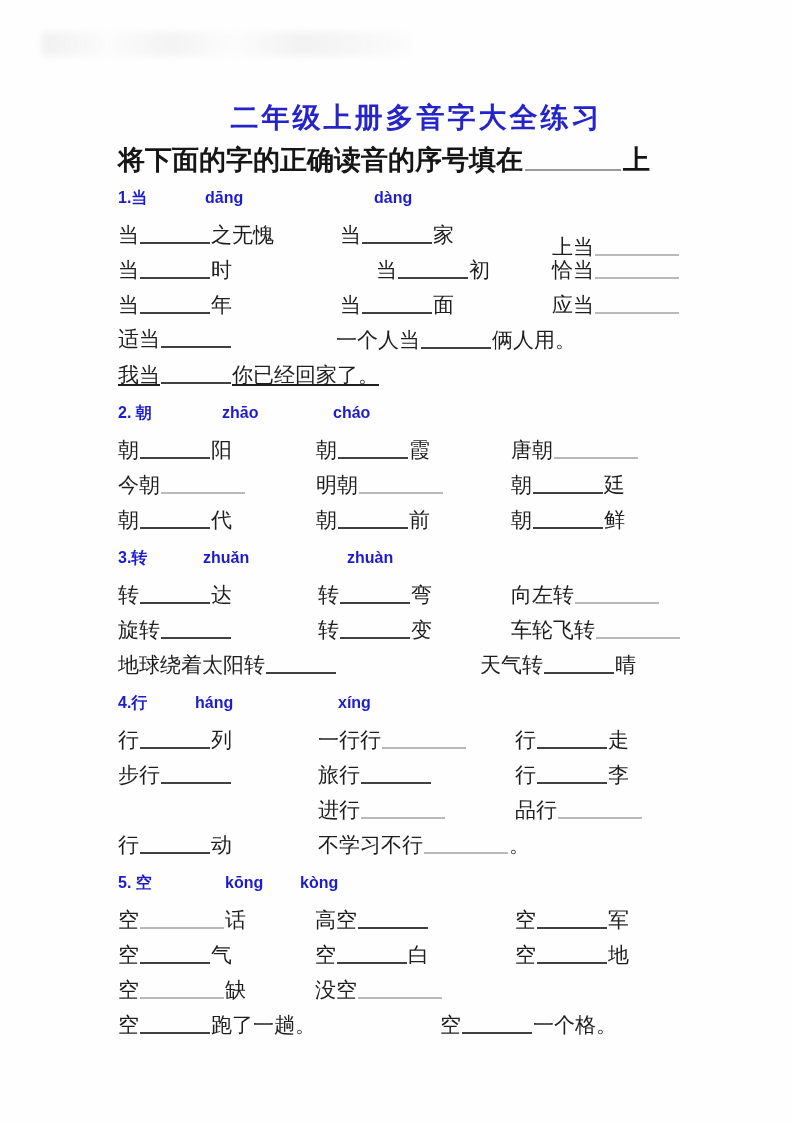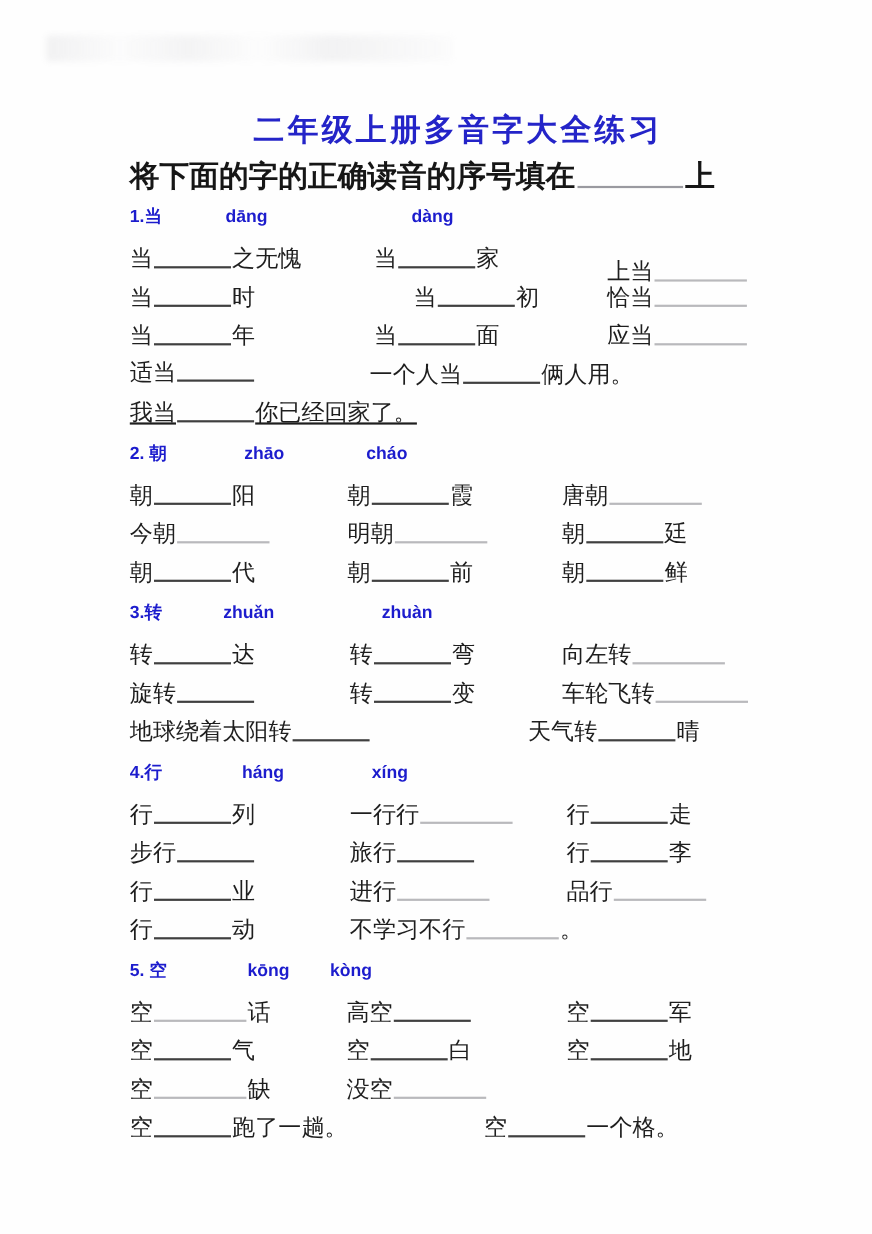--- a/index.html
+++ b/index.html
@@ -147,33 +147,32 @@
             <span class="cell" style="left: 0px;"><span class="txt">旋转</span><span class="blank typed"></span></span>
             <span class="cell" style="left: 200px;"><span class="txt">转</span><span class="blank typed"></span><span class="txt">变</span></span>
             <span class="cell" style="left: 393px;"><span class="txt">车轮飞转</span><span class="blank ruled"></span></span>
           </div>
           <div class="row">
             <span class="cell" style="left: 0px;"><span class="txt">地球绕着太阳转</span><span class="blank typed"></span></span>
             <span class="cell" style="left: 362px;"><span class="txt">天气转</span><span class="blank typed"></span><span class="txt">晴</span></span>
           </div>
         </div>
         <div class="section">
-          <div class="sec-h"><span class="sec-label">4.行</span><span class="py" style="left: 77px; margin-left: 25px;">háng</span><span class="py" style="left: 220px;">xíng</span></div>
+          <div class="sec-h"><span class="sec-label">4.行</span><span class="py" style="left: 77px;">háng</span><span class="py" style="left: 220px;">xíng</span></div>
           <div class="row">
             <span class="cell" style="left: 0px;"><span class="txt">行</span><span class="blank typed"></span><span class="txt">列</span></span>
             <span class="cell" style="left: 200px;"><span class="txt">一行行</span><span class="blank ruled"></span></span>
             <span class="cell" style="left: 397px;"><span class="txt">行</span><span class="blank typed"></span><span class="txt">走</span></span>
           </div>
           <div class="row">
             <span class="cell" style="left: 0px;"><span class="txt">步行</span><span class="blank typed"></span></span>
             <span class="cell" style="left: 200px;"><span class="txt">旅行</span><span class="blank typed"></span></span>
             <span class="cell" style="left: 397px;"><span class="txt">行</span><span class="blank typed"></span><span class="txt">李</span></span>
           </div>
           <div class="row">
-            <span class="cell" style="left: 0px;"><span class="txt">行</span><span class="blank typed"></span><span class="txt">业</span></span>
             <span class="cell" style="left: 200px;"><span class="txt">进行</span><span class="blank ruled"></span></span>
             <span class="cell" style="left: 397px;"><span class="txt">品行</span><span class="blank ruled"></span></span>
           </div>
           <div class="row">
             <span class="cell" style="left: 0px;"><span class="txt">行</span><span class="blank typed"></span><span class="txt">动</span></span>
             <span class="cell" style="left: 200px;"><span class="txt">不学习不行</span><span class="blank ruled"></span><span class="txt">。</span></span>
           </div>
         </div>
         <div class="section">
           <div class="sec-h"><span class="sec-label">5. 空</span><span class="py" style="left: 107px;">kōng</span><span class="py" style="left: 182px;">kòng</span></div>

